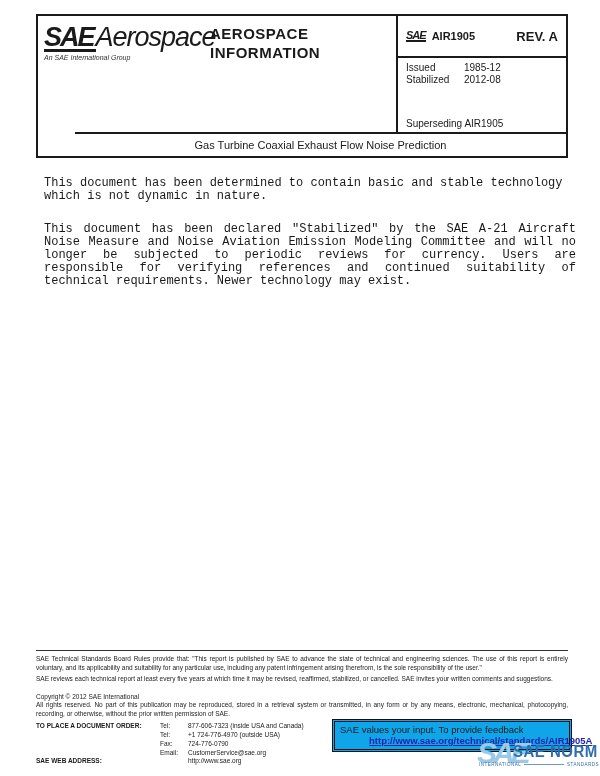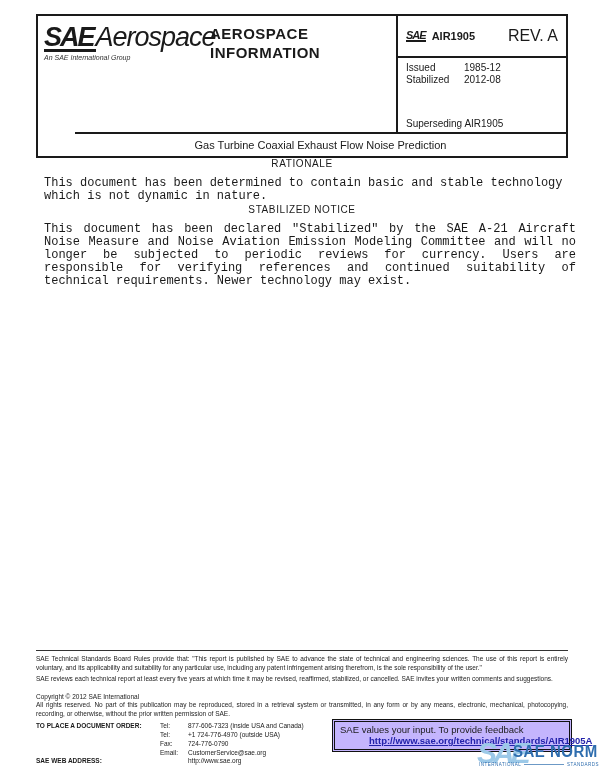--- a/index.html
+++ b/index.html
@@ -32,21 +32,21 @@
   }
   .rp-rowA {
     height:42px; border-bottom:2px solid #1a1a1a;
     display:flex; align-items:center; padding:0 8px; gap:6px;
   }
   .rp-sae {
     font-weight:800; font-style:italic; font-size:11px; letter-spacing:-1px;
     border-bottom:2px solid #1a1a1a; line-height:10px; display:inline-block;
   }
   .rp-num { font-weight:700; font-size:11px; }
-  .rp-rev { font-weight:400; font-size:16px; margin-left:auto; }
+  .rp-rev { font-weight:700; font-size:13px; margin-left:auto; }
   .rp-rowB { flex:1; display:flex; flex-direction:column; padding:4px 12px 2px 8px; font-size:10px; }
   .rp-line { display:flex; line-height:12px; }
   .rp-label { width:58px; }
   .rp-superseding { margin-top:auto; line-height:12px; }
 
   .title-bar {
     position:absolute; left:0; right:0; bottom:0; height:24px;
     border-top:2px solid #1a1a1a; display:flex; align-items:center; justify-content:center;
     font-size:11px;
     margin-left:37px;
@@ -70,21 +70,21 @@
 
   .order-label { position:absolute; left:36px; top:722px; font-size:6.5px; font-weight:700; }
   .order-line { position:absolute; font-size:6.5px; line-height:8px; }
   .ol-label { position:absolute; left:160px; width:26px; }
   .ol-value { position:absolute; left:188px; white-space:nowrap; }
   .web-label { position:absolute; left:36px; top:757px; font-size:6.5px; font-weight:700; }
   .web-value { position:absolute; left:188px; top:757px; font-size:6.5px; }
 
   .feedback-box {
     position:absolute; left:332px; top:719px; width:240px;
-    border:3px double #111; background:#c4b5fd;
+    border:3px double #111; background:#0ea5e9;
     padding:2px 5px 3px 5px; font-size:9.5px; line-height:11px;
   }
   .feedback-link { font-weight:700; text-decoration:underline;padding-left:29px; }
 
   
   .watermark { position:absolute; left:477px; top:740px; width:123px; height:34px; pointer-events:none; }
   .wm-glyph {
     position:absolute; left:0; top:-2px;
     font-weight:800; font-style:italic; font-size:30px; letter-spacing:-4px; line-height:30px;
   }
@@ -130,24 +130,22 @@
           <span class="rp-label">Stabilized</span>
           <span>2012-08</span>
         </div>
         <div class="rp-superseding">Superseding AIR1905</div>
       </div>
     </div>
 
     <div class="title-bar">Gas Turbine Coaxial Exhaust Flow Noise Prediction</div>
   </div>
 
-  <div class="center-head rationale-head">RATIONALE</div>
   <div class="body-par par1">This document has been determined to contain basic and stable technology which is not dynamic in nature.</div>
 
-  <div class="center-head stabilized-head">STABILIZED NOTICE</div>
   <div class="body-par par2">This document has been declared "Stabilized" by the SAE A-21 Aircraft Noise Measure and Noise Aviation Emission Modeling Committee and will no longer be subjected to periodic reviews for currency. Users are responsible for verifying references and continued suitability of technical requirements. Newer technology may exist.</div>
 
   <div class="footer-rule"></div>
 
   <div class="fine d1">SAE Technical Standards Board Rules provide that: "This report is published by SAE to advance the state of technical and engineering sciences. The use of this report is entirely voluntary, and its applicability and suitability for any particular use, including any patent infringement arising therefrom, is the sole responsibility of the user."</div>
   <div class="fine d2">SAE reviews each technical report at least every five years at which time it may be revised, reaffirmed, stabilized, or cancelled. SAE invites your written comments and suggestions.</div>
   <div class="fine copyright">Copyright © 2012 SAE International</div>
   <div class="fine rights">All rights reserved. No part of this publication may be reproduced, stored in a retrieval system or transmitted, in any form or by any means, electronic, mechanical, photocopying, recording, or otherwise, without the prior written permission of SAE.</div>
 
   <div class="order-label">TO PLACE A DOCUMENT ORDER:</div>

